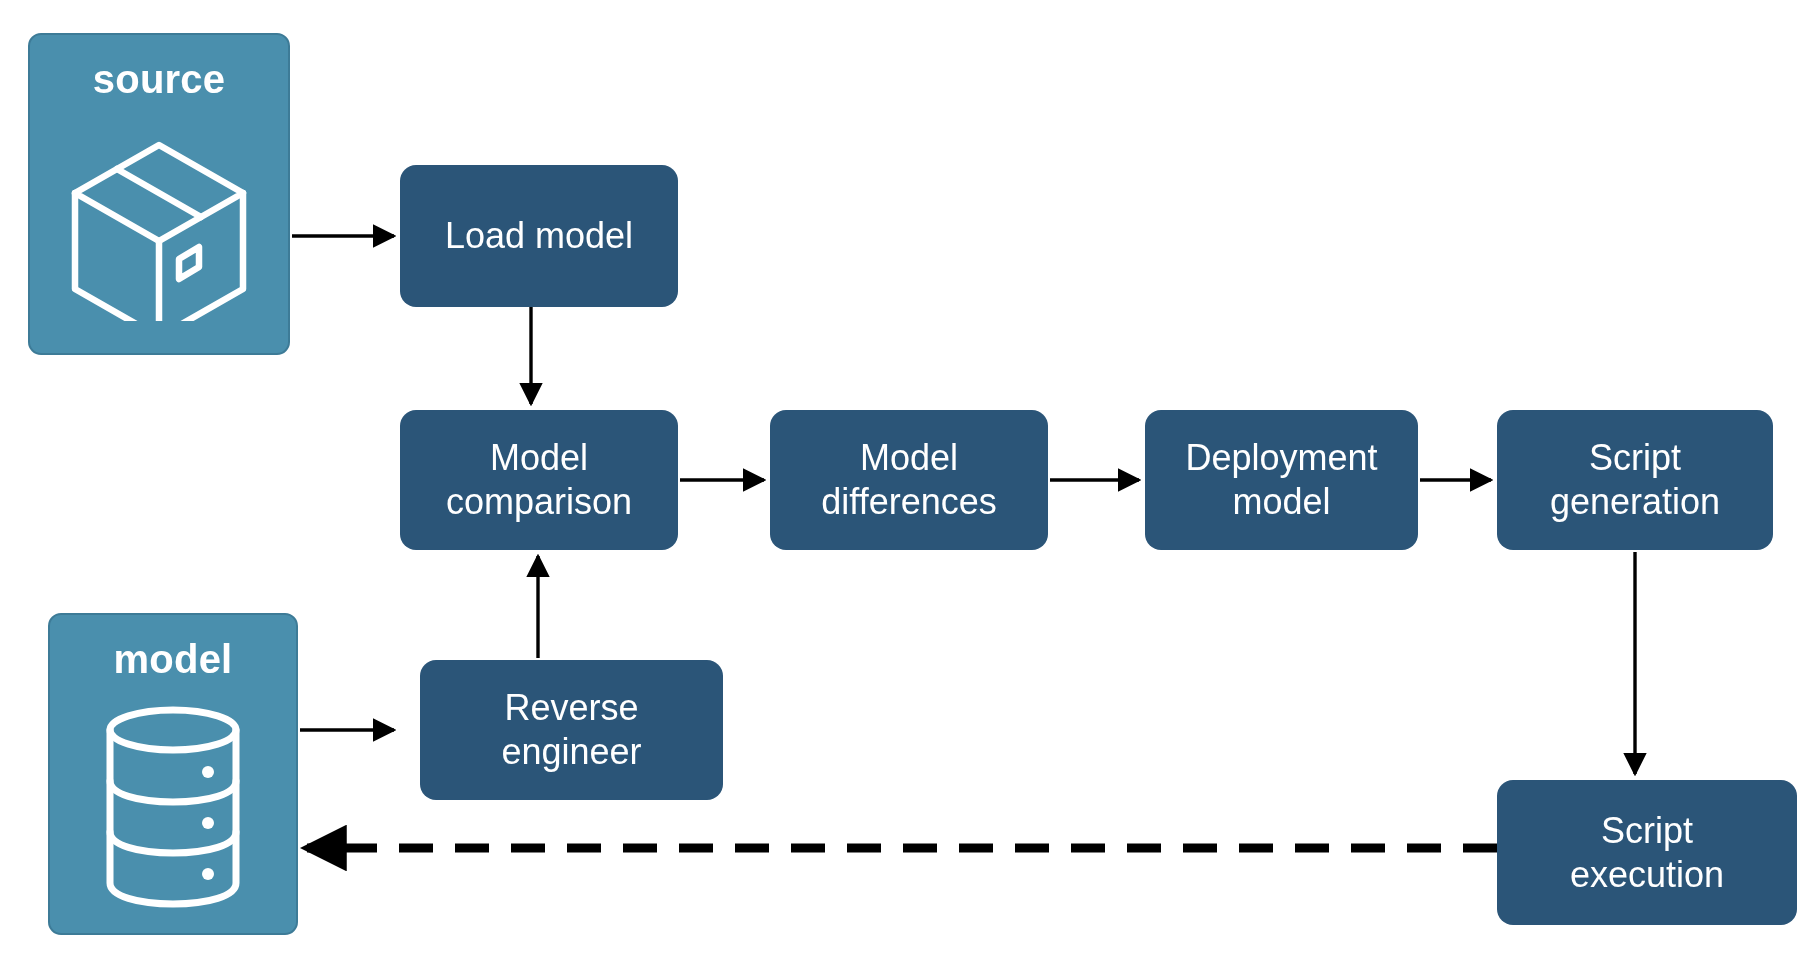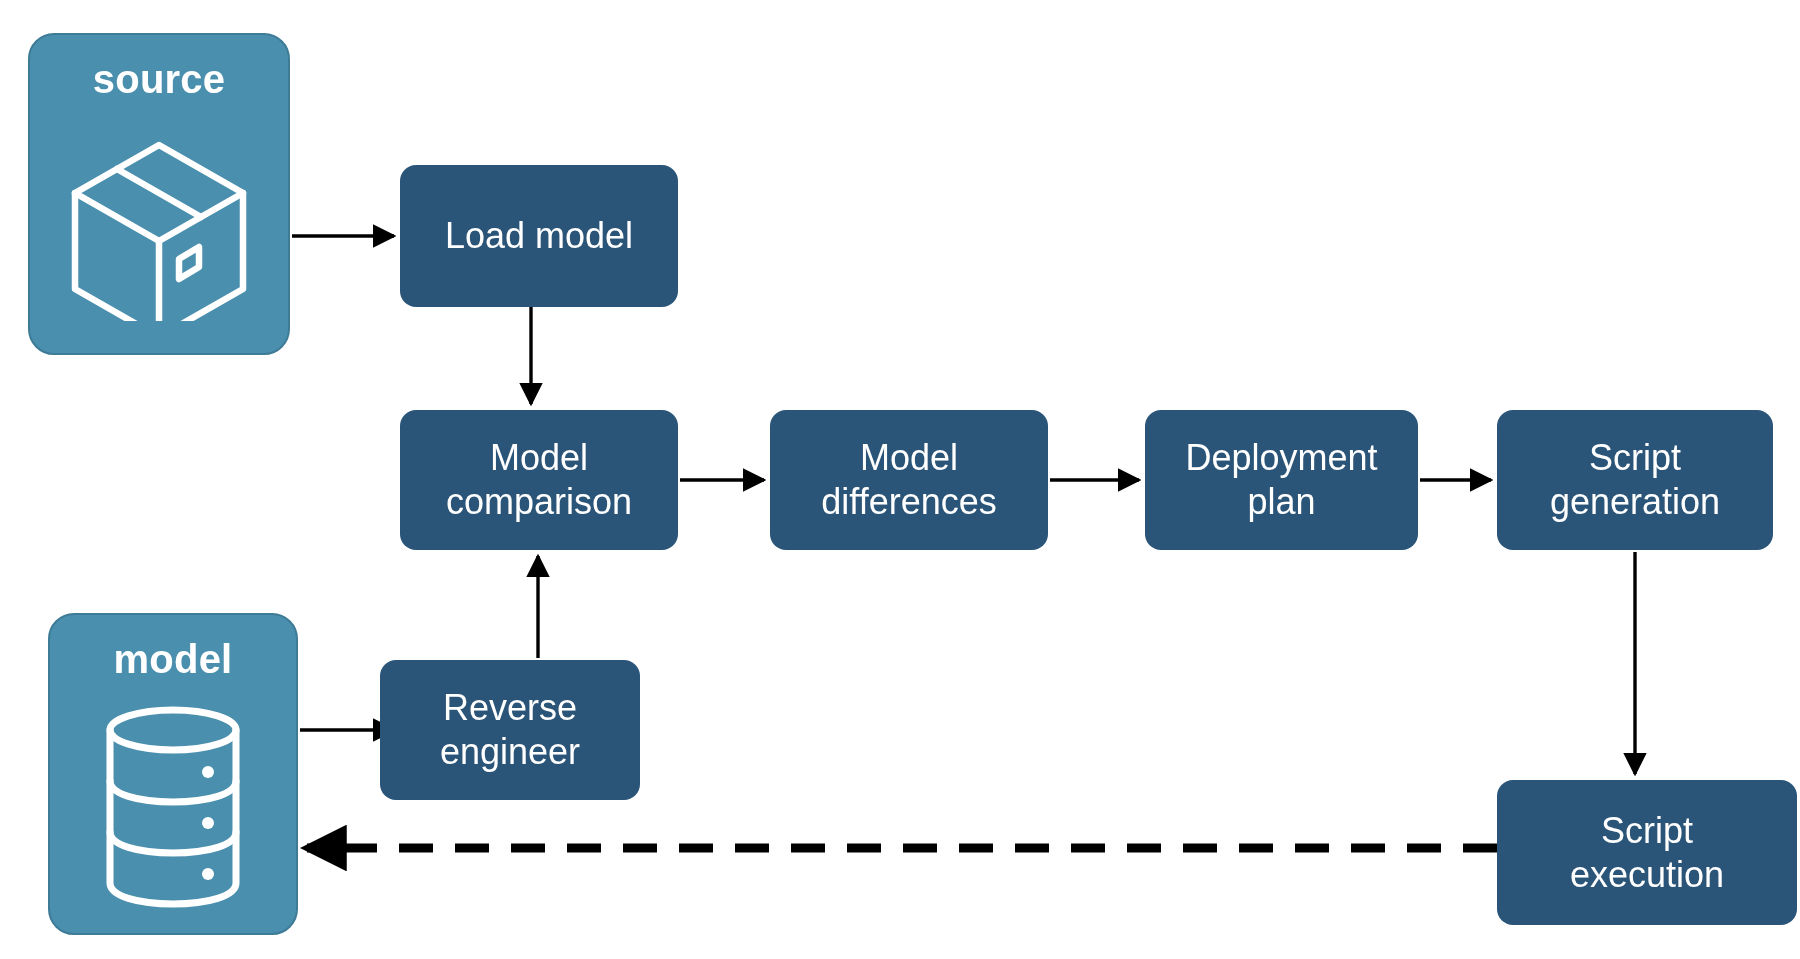--- a/index.html
+++ b/index.html
@@ -24,21 +24,21 @@
     top: 0;
     width: 1800px;
     height: 959px;
     pointer-events: none;
   }
   
   .endpoint {
     position: absolute;
     background: #4a8fad;
     border: 2px solid #3d7b97;
-    border-radius: 26px;
+    border-radius: 13px;
     box-sizing: border-box;
     display: flex;
     flex-direction: column;
     align-items: center;
   }
   .endpoint-label {
     color: #ffffff;
     font-weight: bold;
     font-size: 40px;
     letter-spacing: 0.2px;
@@ -72,21 +72,21 @@
     line-height: 1.22;
     padding: 6px 10px;
     white-space: pre-line;
     user-select: none;
   }
   #node-load-model        { left: 400px;  top: 165px; width: 278px; height: 142px; }
   #node-model-comparison  { left: 400px;  top: 410px; width: 278px; height: 140px; }
   #node-model-differences { left: 770px;  top: 410px; width: 278px; height: 140px; }
   #node-deployment-plan   { left: 1145px; top: 410px; width: 273px; height: 140px; }
   #node-script-generation { left: 1497px; top: 410px; width: 276px; height: 140px; }
-  #node-reverse-engineer  { left: 380px;  top: 660px; width: 260px; height: 140px; }
+  #node-reverse-engineer  { left: 420px;  top: 660px; width: 303px; height: 140px; }
   #node-script-execution  { left: 1497px; top: 780px; width: 300px; height: 145px; }
 </style>
 </head>
 <body>
 
 <div id="canvas">
 
   <svg class="edges" viewBox="0 0 1800 959">
     <defs>
       <marker id="arrow" viewBox="0 0 10 10" refX="9" refY="5" markerWidth="7" markerHeight="7" orient="auto-start-reverse">
@@ -152,21 +152,21 @@
 
   <div class="process" id="node-load-model">Load model</div>
 
   <div class="process" id="node-model-comparison">Model
 comparison</div>
 
   <div class="process" id="node-model-differences">Model
 differences</div>
 
   <div class="process" id="node-deployment-plan">Deployment
-plan</div>
+model</div>
 
   <div class="process" id="node-script-generation">Script
 generation</div>
 
   <div class="process" id="node-reverse-engineer">Reverse
 engineer</div>
 
   <div class="process" id="node-script-execution">Script
 execution</div>
 

